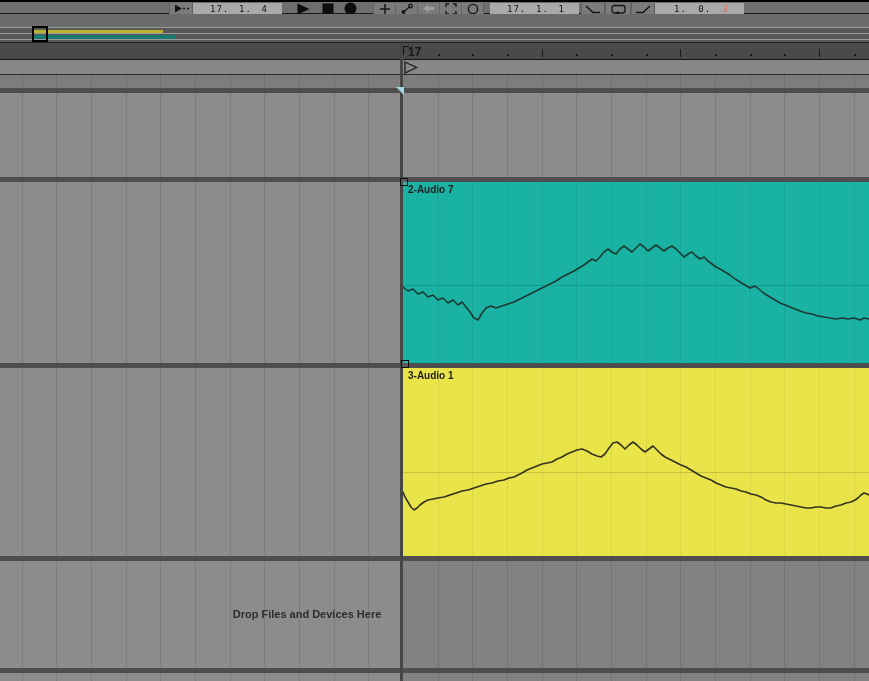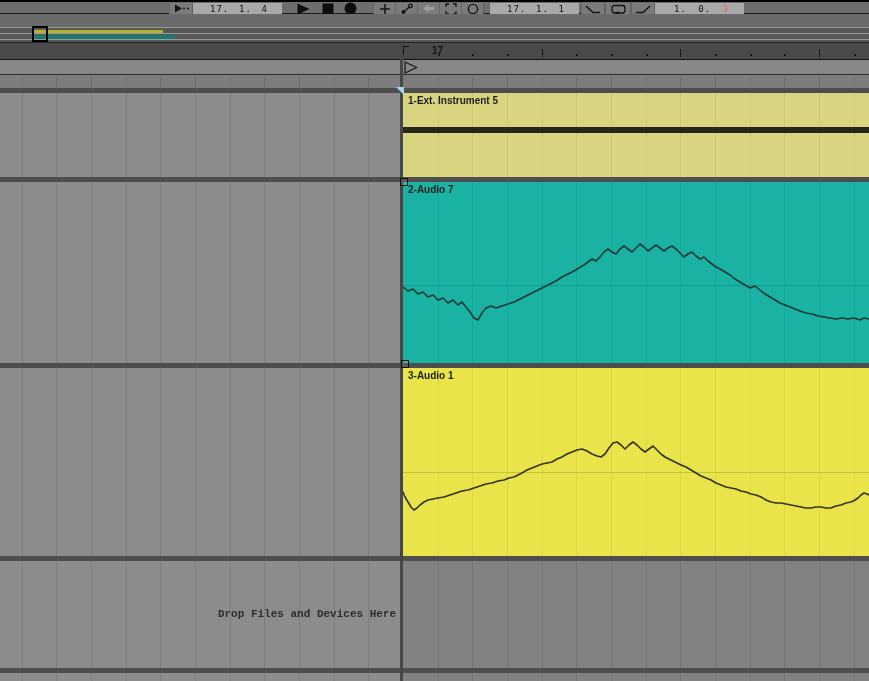--- a/index.html
+++ b/index.html
@@ -24,21 +24,21 @@
   #overview{left:0;top:14px;width:869px;height:29px;background:#6b6b6b;
             border-bottom:1px solid #242424;box-sizing:border-box;}
   #ov-low{left:0;top:13px;width:869px;height:15px;background:#585858;}
   .ov-line{left:0;width:869px;height:1px;background:#9a9a9a;}
   #ov-clip-a{left:34px;top:16px;width:129px;height:3px;}
   #ov-clip-b{left:34px;top:21px;width:141px;height:4px;}
   #ov-viewbox{left:32px;top:12px;width:12px;height:12px;border:2px solid #000;background:rgba(0,0,0,0);}
 
   
   #timeline-row{left:0;top:43px;width:869px;height:16px;background:#4a4a4a;color:#161616;}
-  #bar-label{left:432px;top:2px;font-size:10px;font-weight:bold;position:absolute;}
+  #bar-label{left:408px;top:2px;font-size:12px;font-weight:bold;position:absolute;}
   #bar-corner{left:403px;top:3px;width:5px;height:8px;border-left:1px solid #111;border-top:1px solid #111;position:absolute;}
   #scrub-row{left:0;top:59px;width:869px;height:16px;background:#878787;
              border-top:1px solid #141414;border-bottom:1px solid #2e2e2e;box-sizing:border-box;}
   #beatgrid-row{left:0;top:75px;width:869px;height:13px;background:#7d7d7d;}
   #tracks-bg{left:0;top:88px;width:869px;height:593px;background:#8c8c8c;}
   #bottom-right-patch{left:403px;top:561px;width:466px;height:120px;background:#828282;}
 
   .band{left:0;width:869px;height:5px;background:#4e4e4e;z-index:3;}
   #separator{left:400px;top:43px;width:3px;height:638px;background:#474747;z-index:5;}
 
@@ -51,21 +51,21 @@
   .clip{position:absolute;left:403px;width:466px;z-index:4;overflow:hidden;}
   .clip-label{position:absolute;left:5px;top:2px;font-size:10px;font-weight:600;color:#1e1e1e;}
   .centerline{position:absolute;left:0;width:466px;height:1px;}
   .wave{position:absolute;left:0;top:0;}
   #midi-note{position:absolute;left:0;top:34px;width:466px;height:6px;background:#26261a;}
 
   .fade-handle{position:absolute;width:6px;height:6px;border:1.5px solid #101010;background:rgba(255,255,255,0.08);z-index:6;}
   #insert-tri{left:396px;top:87px;width:0;height:0;border-top:8px solid #a5d5e8;border-left:8px solid transparent;z-index:6;}
   #play-marker{left:404px;top:61px;z-index:6;}
 
-  #drop-hint{left:177px;top:608px;width:260px;text-align:center;font-size:11px;font-weight:600;color:#2d2d2d;z-index:2;font-family:Liberation Mono, monospace;}
+  #drop-hint{left:177px;top:608px;width:260px;text-align:center;font-size:11px;font-weight:600;color:#2d2d2d;z-index:2;}
 
   svg{display:block;}
 </style>
 </head>
 <body>
 
 <div id="app">
 
   <div id="toolbar" class="abs">
     <div class="tbtn" style="left:169px;width:22px;">
@@ -219,37 +219,20 @@
       <div class="gridline abs" style="left: 854px; top: 75px; height: 606px;"></div>
     </div>
   <div class="band abs" style="top:88px;"></div>
   <div class="band abs" style="top:177px;"></div>
   <div class="band abs" style="top:363px;"></div>
   <div class="band abs" style="top:556px;"></div>
   <div class="band abs" style="top:668px;"></div>
   <div id="separator" class="abs"></div>
   <div id="insert-tri" class="abs"></div>
 
-  <div class="clip" id="clip-0" style="top: 93px; height: 84px; background: rgb(216, 212, 127);">
-    <div class="clip-label">1-Ext. Instrument 5</div>
-    <div id="midi-note" style="top: 34px; height: 6px;"></div>
-  <div class="clipgrid" style="position: absolute; left: 35px; top: 0px; height: 84px;"></div>
-      <div class="clipgrid" style="position: absolute; left: 69px; top: 0px; height: 84px;"></div>
-      <div class="clipgrid" style="position: absolute; left: 104px; top: 0px; height: 84px;"></div>
-      <div class="clipgrid" style="position: absolute; left: 139px; top: 0px; height: 84px;"></div>
-      <div class="clipgrid" style="position: absolute; left: 173px; top: 0px; height: 84px;"></div>
-      <div class="clipgrid" style="position: absolute; left: 208px; top: 0px; height: 84px;"></div>
-      <div class="clipgrid" style="position: absolute; left: 243px; top: 0px; height: 84px;"></div>
-      <div class="clipgrid" style="position: absolute; left: 277px; top: 0px; height: 84px;"></div>
-      <div class="clipgrid" style="position: absolute; left: 312px; top: 0px; height: 84px;"></div>
-      <div class="clipgrid" style="position: absolute; left: 347px; top: 0px; height: 84px;"></div>
-      <div class="clipgrid" style="position: absolute; left: 381px; top: 0px; height: 84px;"></div>
-      <div class="clipgrid" style="position: absolute; left: 416px; top: 0px; height: 84px;"></div>
-      <div class="clipgrid" style="position: absolute; left: 451px; top: 0px; height: 84px;"></div>
-    </div>
 
   <div class="clip" id="clip-1" style="top: 182px; height: 181px; background: rgb(25, 178, 163);">
     <div class="clip-label">2-Audio 7</div>
     <div class="centerline" id="center-1" style="top: 103px; background: rgb(16, 156, 142);"></div>
     <svg class="wave" id="wave-1" width="466" height="181" viewBox="0 0 466 181">
         <polyline points="0,105 5,109 10,107 15,112 20,110 25,115 30,113 35,118 40,116 45,121 50,118 55,123 59,120 63,125 67,130 71,136 75,138 79,131 83,126 88,124 93,126 99,124 105,122 111,120 117,117 123,114 129,111 135,108 141,105 147,102 153,99 159,95 165,92 171,89 176,86 181,83 185,80 189,77 193,79 197,75 201,70 205,67 209,70 213,72 217,67 221,64 225,67 229,70 233,66 237,62 241,65 245,69 249,66 253,63 257,66 261,69 265,66 269,64 273,67 277,71 281,75 285,72 289,70 293,74 297,77 301,75 305,79 309,82 313,85 317,87 322,90 327,93 332,97 337,100 342,103 347,106 352,104 357,108 362,112 367,115 372,118 377,121 382,123 387,125 392,127 397,129 403,131 409,132 415,134 421,135 427,136 433,137 439,136 445,137 451,136 457,138 461,136 466,137" fill="none" stroke="#1d3a33" stroke-width="1.6" stroke-linejoin="round" stroke-linecap="round"></polyline>
       </svg>
   <div class="clipgrid" style="position: absolute; left: 35px; top: 0px; height: 181px;"></div>
       <div class="clipgrid" style="position: absolute; left: 69px; top: 0px; height: 181px;"></div>
       <div class="clipgrid" style="position: absolute; left: 104px; top: 0px; height: 181px;"></div>

